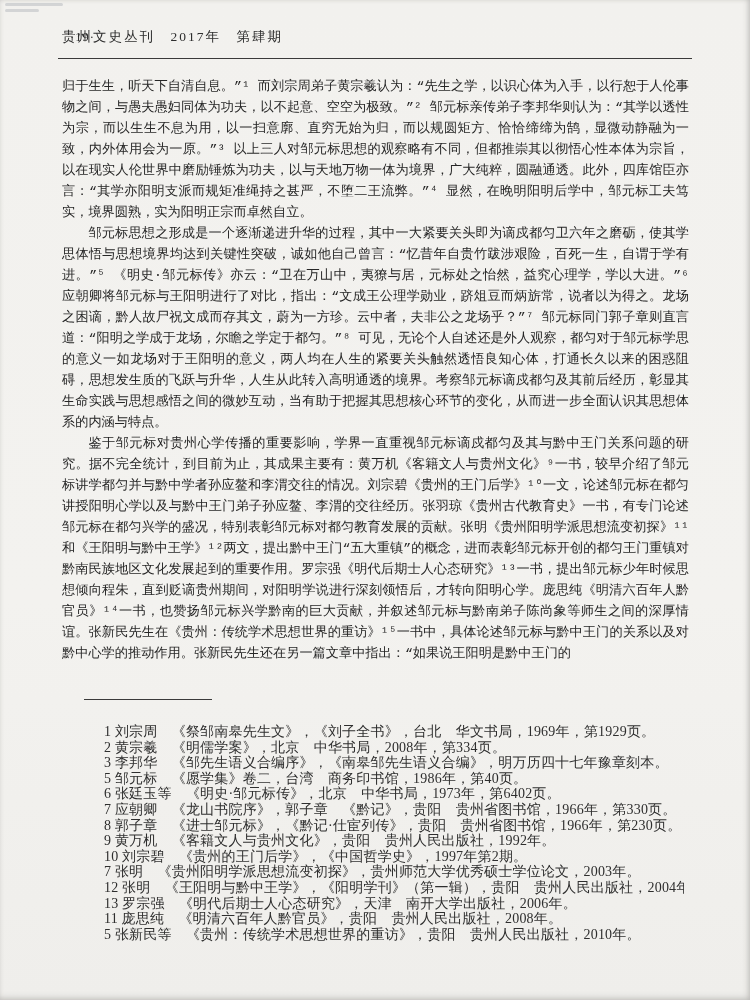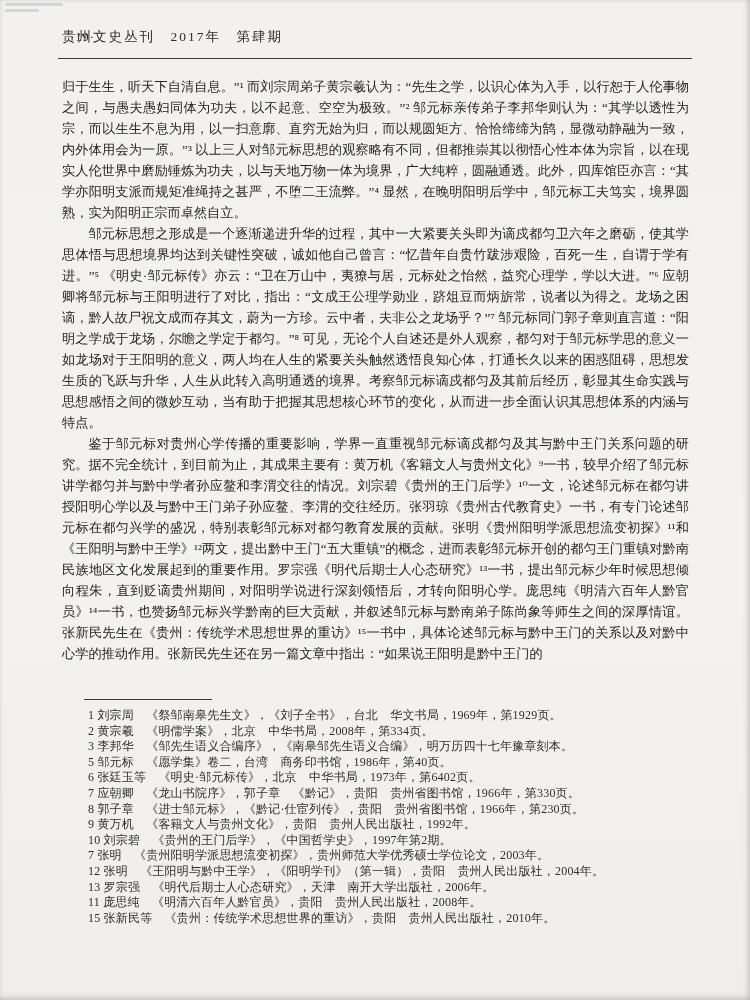--- a/index.html
+++ b/index.html
@@ -29,32 +29,33 @@
   .jtitle { display: block; text-align: left; letter-spacing: 2px; }
   .hrule {
     position: absolute; top: 58px; left: 58px; right: 58px;
     border-top: 1.6px solid #3a3a3a;
   }
 
   .body-text {
     position: absolute; top: 76px; left: 62px; width: 627px;
     font-size: 13.2px; line-height: 21px; text-align: justify;
     color: #262626;
+    font-family: Liberation Mono, monospace;
   }
   .body-text p { margin: 0; }
   .body-text p.ind { text-indent: 2em; }
 
   .fn-rule {
     position: absolute; top: 699px; left: 84px; width: 128px;
     border-top: 1.2px solid #3a3a3a;
   }
   .footnotes {
     position: absolute; top: 708px; left: 88px; width: 580px;
-    margin: 0; padding: 0; list-style: none;
-    font-size: 12px; line-height: 15.6px; color: #2e2e2e;
+    margin: 16px; padding: 0; list-style: none;
+    font-size: 14px; line-height: 15.6px; color: #2e2e2e;
     letter-spacing: .2px; white-space: nowrap; overflow: hidden;
   }
   .footnotes li { margin: 0; }
 </style>
 </head>
 <body>
 
 <div class="scan-page">
 
   <div class="stamp">
@@ -83,16 +84,16 @@
     <li>5 邹元标　《愿学集》卷二，台湾　商务印书馆，1986年，第40页。</li>
     <li>6 张廷玉等　《明史·邹元标传》，北京　中华书局，1973年，第6402页。</li>
     <li>7 应朝卿　《龙山书院序》，郭子章　《黔记》，贵阳　贵州省图书馆，1966年，第330页。</li>
     <li>8 郭子章　《进士邹元标》，《黔记·仕宦列传》，贵阳　贵州省图书馆，1966年，第230页。</li>
     <li>9 黄万机　《客籍文人与贵州文化》，贵阳　贵州人民出版社，1992年。</li>
     <li>10 刘宗碧　《贵州的王门后学》，《中国哲学史》，1997年第2期。</li>
     <li>7 张明　《贵州阳明学派思想流变初探》，贵州师范大学优秀硕士学位论文，2003年。</li>
     <li>12 张明　《王阳明与黔中王学》，《阳明学刊》（第一辑），贵阳　贵州人民出版社，2004年。</li>
     <li>13 罗宗强　《明代后期士人心态研究》，天津　南开大学出版社，2006年。</li>
     <li>11 庞思纯　《明清六百年人黔官员》，贵阳　贵州人民出版社，2008年。</li>
-    <li>15 张新民等　《贵州：传统学术思想世界的重访》，贵阳　贵州人民出版社，2010年。</li>
+    <li>5 张新民等　《贵州：传统学术思想世界的重访》，贵阳　贵州人民出版社，2010年。</li>
   </ol>
 
 </div>
 
 </body></html>

